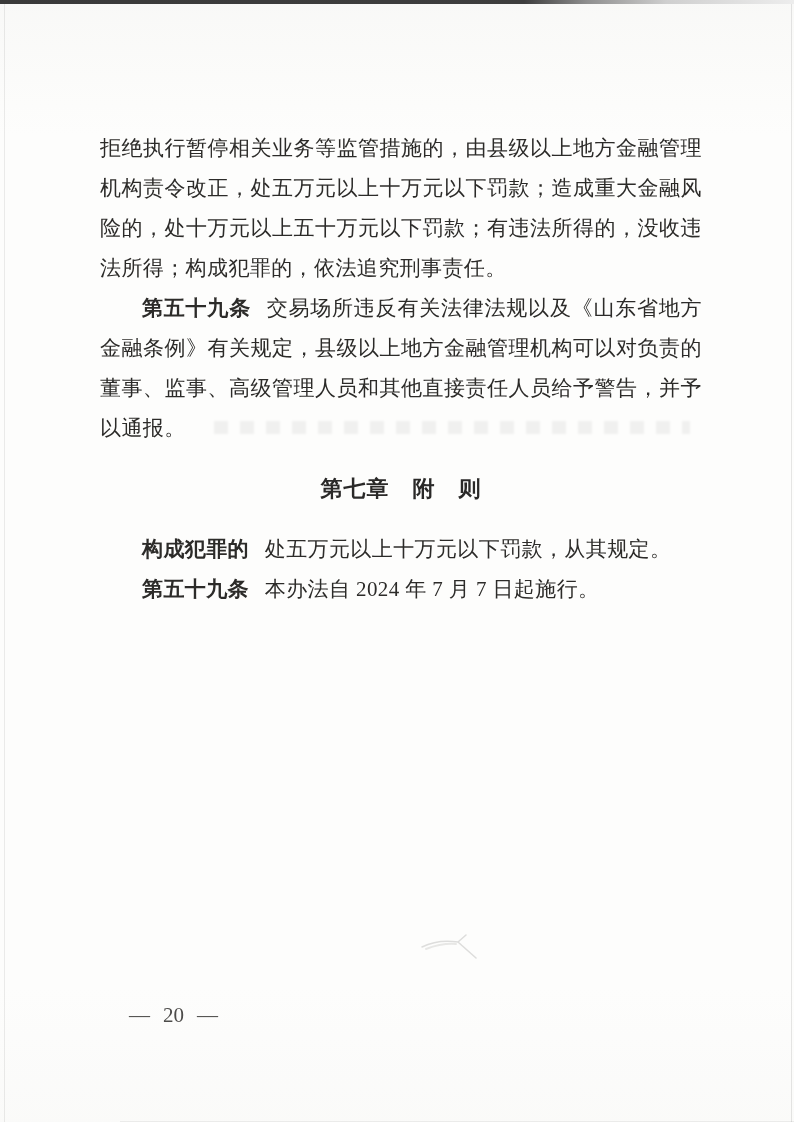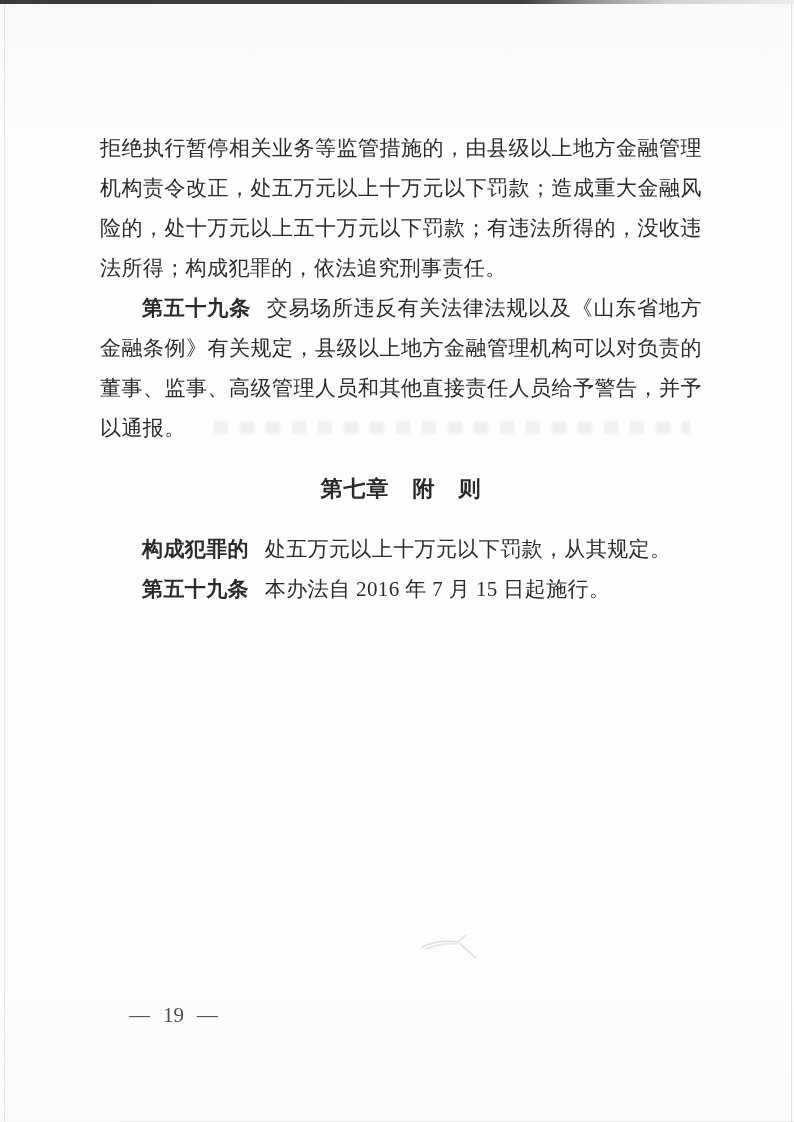--- a/index.html
+++ b/index.html
@@ -129,28 +129,28 @@
 <div class="content">
 
   <p class="body-par">拒绝执行暂停相关业务等监管措施的，由县级以上地方金融管理机构责令改正，处五万元以上十万元以下罚款；造成重大金融风险的，处十万元以上五十万元以下罚款；有违法所得的，没收违法所得；构成犯罪的，依法追究刑事责任。</p>
 
   <p class="body-par indent"><span class="art-label">第五十九条</span><span>交易场所违反有关法律法规以及《山东省地方金融条例》有关规定，县级以上地方金融管理机构可以对负责的董事、监事、高级管理人员和其他直接责任人员给予警告，并予以通报。</span></p>
 
   <h2 class="chapter">第七章　附　则</h2>
 
   <p class="body-par indent"><span class="art-label">构成犯罪的</span><span>处五万元以上十万元以下罚款，从其规定。</span></p>
 
-  <p class="body-par indent"><span class="art-label">第五十九条</span><span>本办法自 2016 年 7 月 15 日起施行。</span></p>
+  <p class="body-par indent"><span class="art-label">第五十九条</span><span>本办法自 2024 年 7 月 7 日起施行。</span></p>
 
 </div>
 
 <div class="ghost-line"></div>
 
 <svg class="smudge" width="90" height="50" viewBox="0 0 90 50">
   <path d="M14,27 Q30,19 50,22 L58,15 M50,22 L68,38" fill="none" stroke="#c4c4c2" stroke-width="1.6" stroke-linecap="round"></path>
   <path d="M18,29 Q34,23 48,24" fill="none" stroke="#d6d6d4" stroke-width="2" stroke-linecap="round"></path>
 </svg>
 
 <div class="pageno">
   <span>—</span>
-  <span>19</span>
+  <span>20</span>
   <span>—</span>
 </div>
 
 </body></html>

